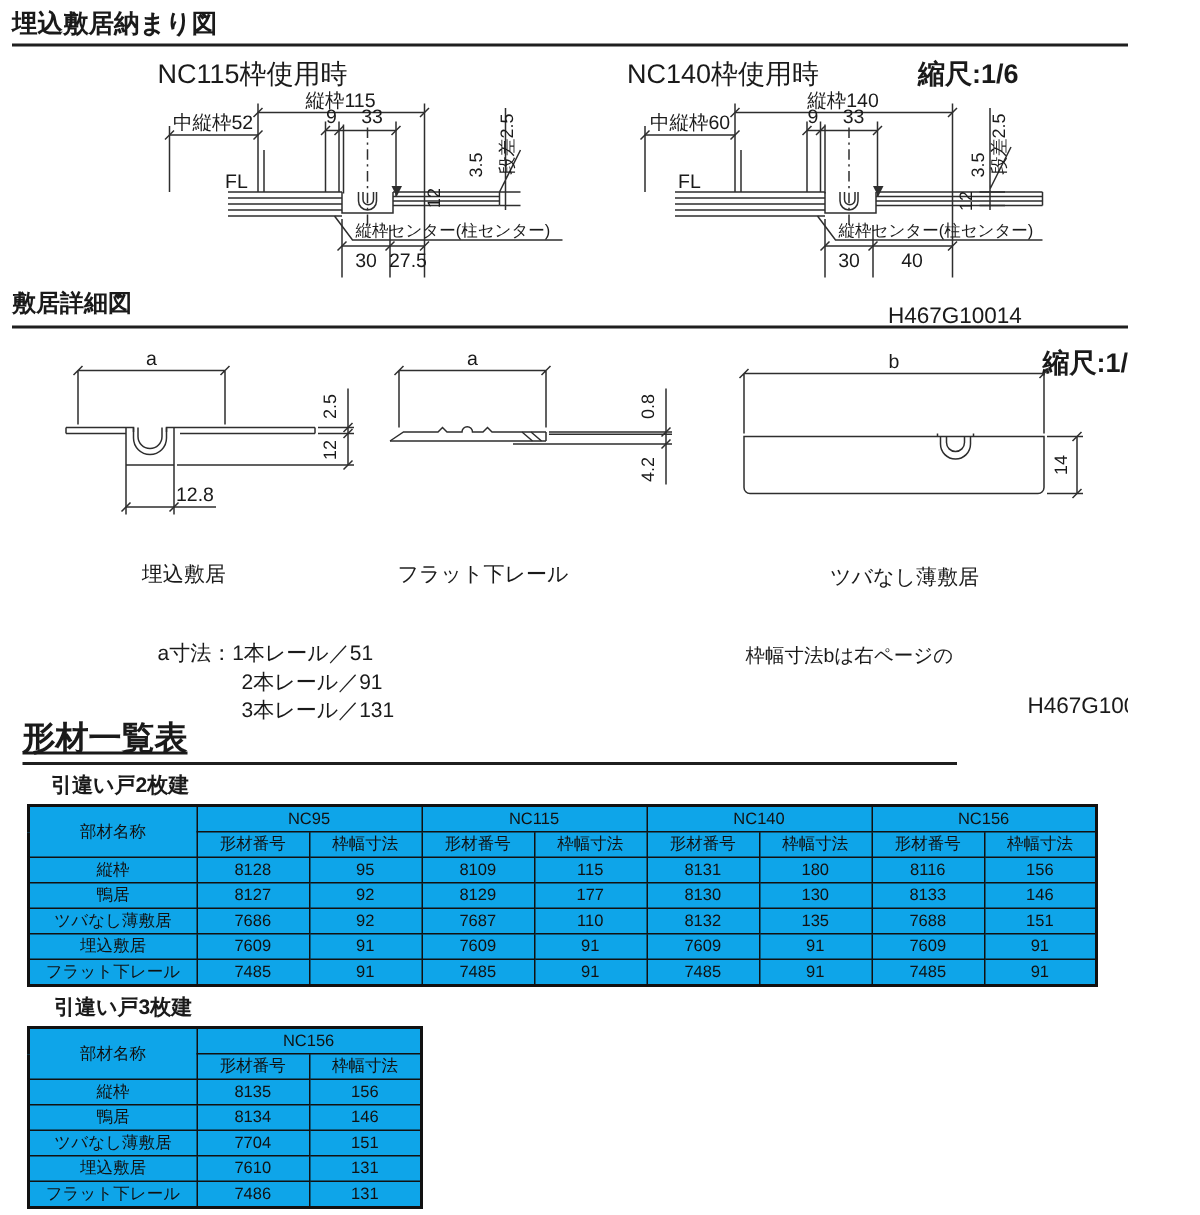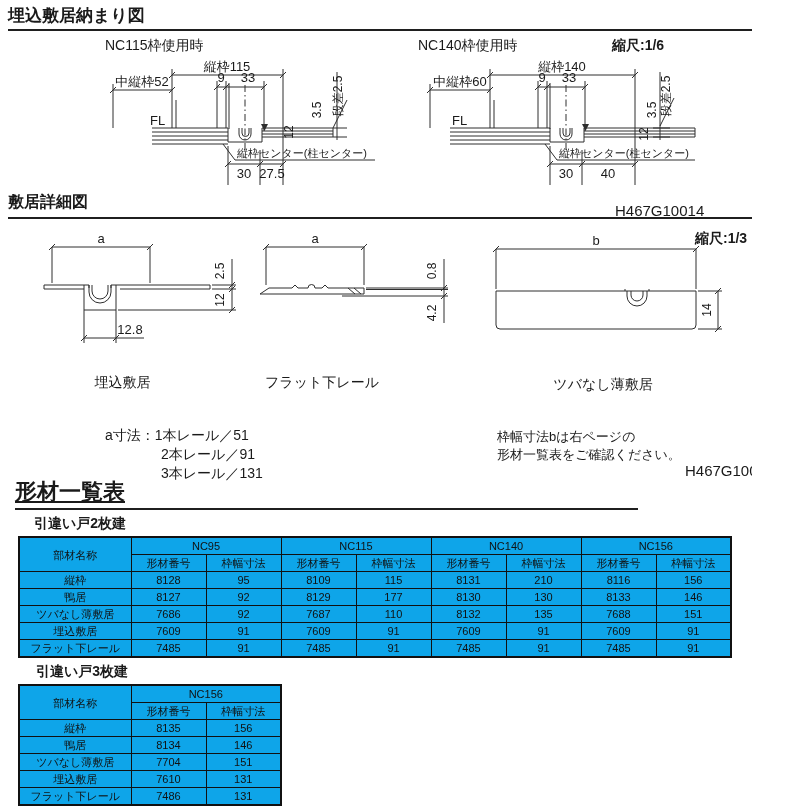--- a/index.html
+++ b/index.html
@@ -1,21 +1,21 @@
 <!DOCTYPE html>
 <html><head>
 <meta charset="utf-8">
 <style>
   html,body{margin:0;padding:0;background:#fff;}
   #canvas{position:relative;width:752px;height:810px;background:#ffffff;
           font-family:"Liberation Sans","DejaVu Sans",sans-serif;color:#1a1a1a;overflow:hidden;border-radius:29px;}
   .abs{position:absolute;white-space:nowrap;}
   .sec-title{font-weight:bold;}
   .rule{position:absolute;height:2px;background:#1f1f1f;}
-  .cap{font-size:14px;text-align:right;}
+  .cap{font-size:18px;text-align:right;}
   .bold{font-weight:bold;}
   .t13{font-size:13px;}
   .t14{font-size:14px;}
   .t15{font-size:15px;}
   svg.diag{position:absolute;overflow:visible;}
   svg .ln{stroke:#2e2e2e;stroke-width:1;fill:none;}
   svg .dash{stroke:#2e2e2e;stroke-width:1;fill:none;stroke-dasharray:7 3 1.5 3;}
   svg .fil{fill:#2e2e2e;stroke:none;}
   svg text{fill:#1a1a1a;font-size:13px;font-family:"Liberation Sans","DejaVu Sans",sans-serif;}
   svg text.t11{font-size:11px;}
@@ -102,21 +102,21 @@
     <text x="44" y="73">FL</text>
     <text x="151" y="105" class="t11">縦枠センター(柱センター)</text>
     <text x="158" y="126" text-anchor="middle">30</text>
     <text x="200" y="126" text-anchor="middle">40</text>
     <text class="t12" transform="rotate(-90 240 82)" x="240" y="82" text-anchor="middle">12</text>
     <text class="t12" transform="rotate(-90 248 58)" x="248" y="58" text-anchor="middle">3.5</text>
     <text class="t12" transform="rotate(-90 262 44)" x="262" y="44" text-anchor="middle">段差2.5</text>
   </svg>
 
   <div class="abs sec-title" style="left:8px;top:192px;font-size:16px;">敷居詳細図</div>
-  <div class="abs t15" style="left:592px;top:202px;margin-left:23px;">H467G10014</div>
+  <div class="abs t15" style="left:592px;top:202px;">H467G10014</div>
   <div class="rule" style="left:8px;top:217px;width:745px;"></div>
   <div class="abs cap bold" style="left:695px;top:230px;">縮尺:1/3</div>
 
   <svg class="diag" style="left:40px;top:233px;" width="210" height="125" viewBox="0 0 210 125">
     <g>
       <path class="ln" d="M12,14 H110 M12,14 V50 M110,14 V50 M9,17 l6,-6 M107,17 l6,-6"></path>
     </g>
     <g>
       <path class="ln" d="M4,52 h40 M4,56 h40 M4,52 V56"></path>
       <path class="ln" d="M44,52 V77 M76,52 V77 M44,77 H76 M44,52 h5 v3 M76,52 h-5 v3"></path>
@@ -171,21 +171,20 @@
     </g>
     <text x="118" y="12" text-anchor="middle">b</text>
     <text class="t12" transform="rotate(-90 233 77)" x="233" y="77" text-anchor="middle">14</text>
   </svg>
   <div class="plabel" style="left:478px;top:376px;width:250px;">ツバなし薄敷居</div>
 
   <div class="abs t14" style="left:105px;top:427px;">a寸法：1本レール／51</div>
   <div class="abs t14" style="left:161px;top:446px;">2本レール／91</div>
   <div class="abs t14" style="left:161px;top:465px;text-align:right;">3本レール／131</div>
   <div class="abs t13" style="left:497px;top:428px;">枠幅寸法bは右ページの</div>
-  <div class="abs t13" style="left:497px;top:446px;">形材一覧表をご確認ください。</div>
   <div class="abs t15" style="left:685px;top:462px;">H467G10015</div>
 
   <div class="abs sec-title" style="left:15px;top:477px;font-size:22px;text-decoration:underline;">形材一覧表</div>
   <div class="rule" style="left:15px;top:508px;width:623px;"></div>
 
   <div class="abs t14" style="left:18px;top:515px;font-weight:600;margin-left:16px;">引違い戸2枚建</div>
 
   <table class="ptable" style="left:18px;top:536px;width:712px;">
     <colgroup>
       <col style="width:112px">
@@ -216,21 +215,21 @@
         <td>形材番号</td>
         <td>枠幅寸法</td>
       </tr>
       <tr>
         <td>縦枠</td>
         <td>8128</td>
         <td>95</td>
         <td>8109</td>
         <td>115</td>
         <td>8131</td>
-        <td>210</td>
+        <td>180</td>
         <td>8116</td>
         <td>156</td>
       </tr>
       <tr>
         <td>鴨居</td>
         <td>8127</td>
         <td>92</td>
         <td>8129</td>
         <td>177</td>
         <td>8130</td>

